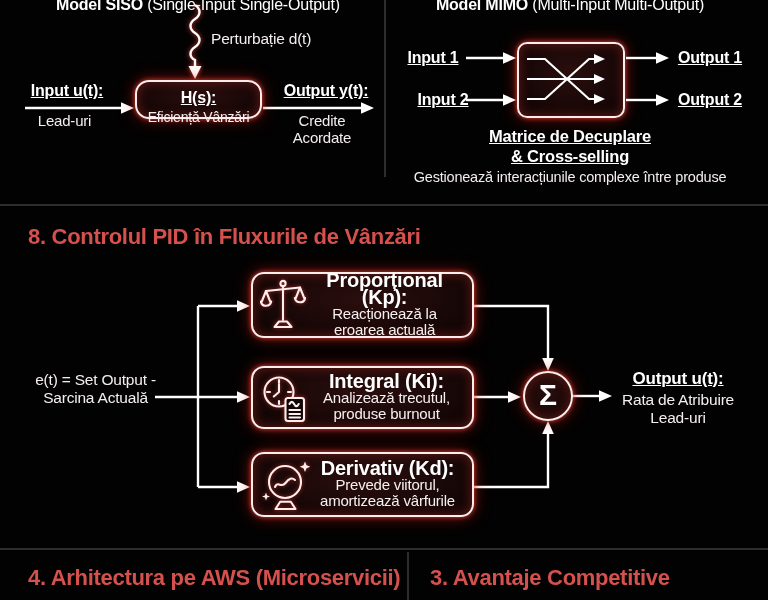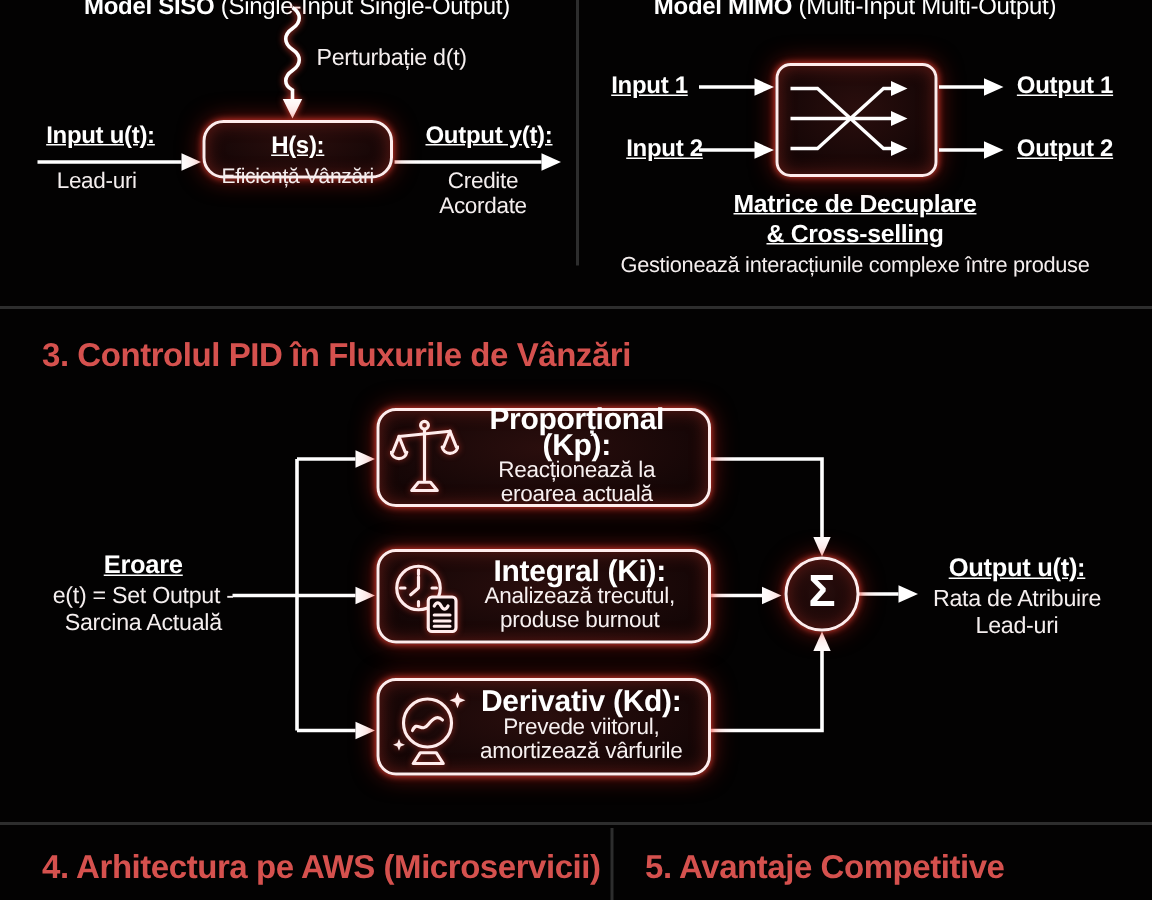--- a/index.html
+++ b/index.html
@@ -153,24 +153,23 @@
 
   <div class="abs glowbox" style="left:517px;top:42px;width:108px;height:76px;border-radius:10px;z-index:1;"></div>
 
   <div class="abs ctr wlabel" style="left:673px;top:50px;width:74px;">Output 1</div>
   <div class="abs ctr wlabel" style="left:673px;top:92px;width:74px;">Output 2</div>
 
   <div class="abs ctr wlabel" style="left:420px;top:128px;width:300px;font-size:16.5px;">Matrice de Decuplare</div>
   <div class="abs ctr wlabel" style="left:420px;top:148px;width:300px;font-size:16.5px;">&amp; Cross-selling</div>
   <div class="abs ctr wsub" style="left:390px;top:169px;width:360px;font-size:14.5px;">Gestionează interacțiunile complexe între produse</div>
 
-  <div class="abs redhead" style="left:28px;top:226px;">3. Controlul PID în Fluxurile de Vânzări</div>
+  <div class="abs redhead" style="left:28px;top:226px;">8. Controlul PID în Fluxurile de Vânzări</div>
 
   <div class="abs ctr" style="left:8px;top:368px;width:175px;">
-    <div class="wlabel" style="font-size:17px;">Eroare</div>
     <div class="wsub" style="font-size:15.5px;line-height:18px;margin-top:3px;">e(t) = Set Output -</div>
     <div class="wsub" style="font-size:15.5px;line-height:18px;">Sarcina Actuală</div>
   </div>
 
   <div class="abs glowbox pidbox" style="top:272px;height:66px;">
     <span class="icon">
       <svg width="46" height="52" viewBox="0 0 46 52">
         <circle cx="23" cy="4.5" r="2.6"></circle>
         <path d="M23 7.5 V41"></path>
         <path d="M6 12 L40 8.5"></path>
@@ -227,15 +226,15 @@
     <span>Σ</span>
   </div>
 
   <div class="abs ctr" style="left:603px;top:370px;width:150px;">
     <div class="wlabel" style="font-size:17px;">Output u(t):</div>
     <div class="wsub" style="font-size:15.5px;line-height:18px;margin-top:3px;">Rata de Atribuire</div>
     <div class="wsub" style="font-size:15.5px;line-height:18px;">Lead-uri</div>
   </div>
 
   <div class="abs redhead" style="left:28px;top:567px;">4. Arhitectura pe AWS (Microservicii)</div>
-  <div class="abs redhead" style="left:430px;top:567px;">5. Avantaje Competitive</div>
+  <div class="abs redhead" style="left:430px;top:567px;">3. Avantaje Competitive</div>
 
 </div>
 
 </body></html>

